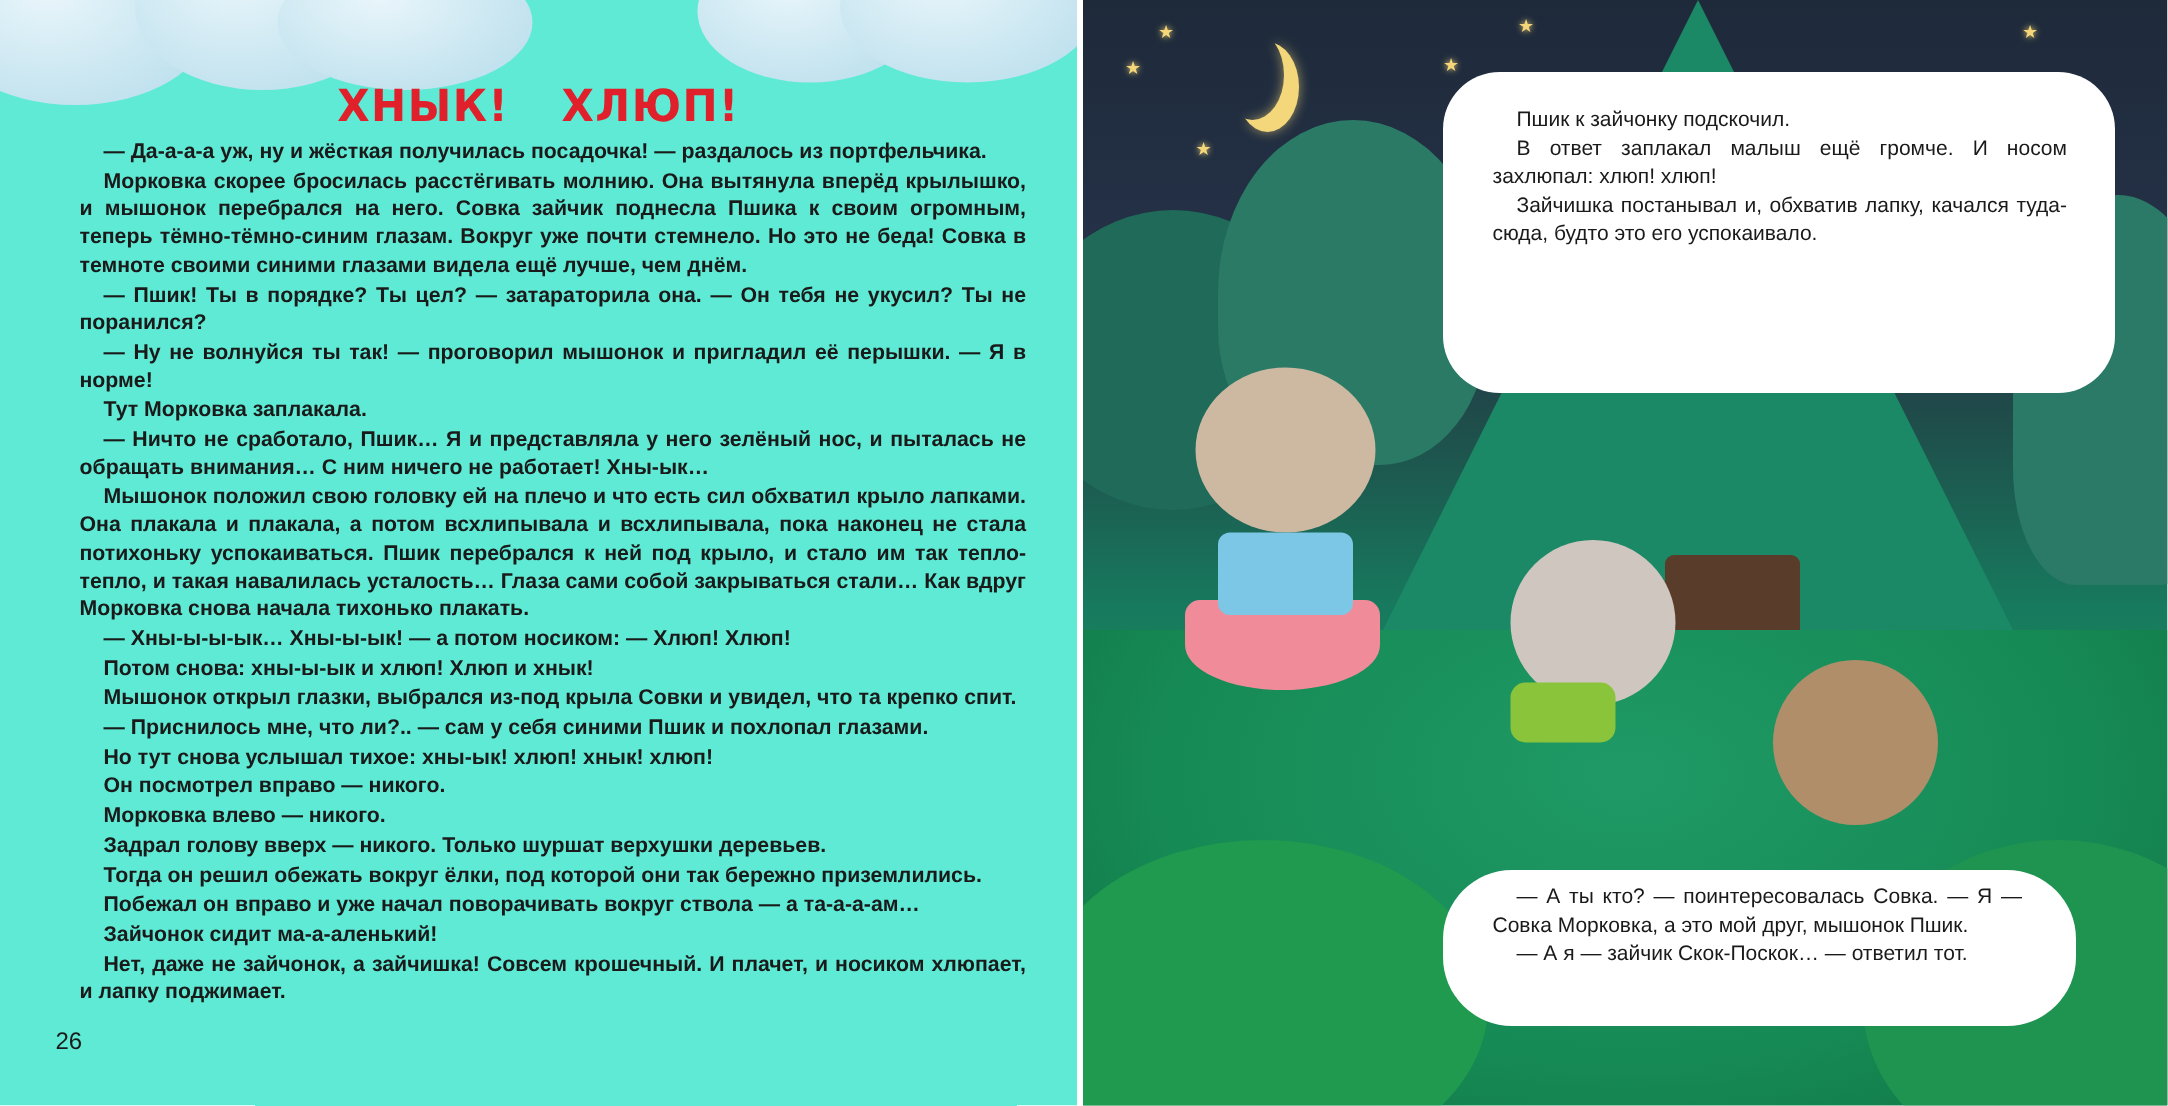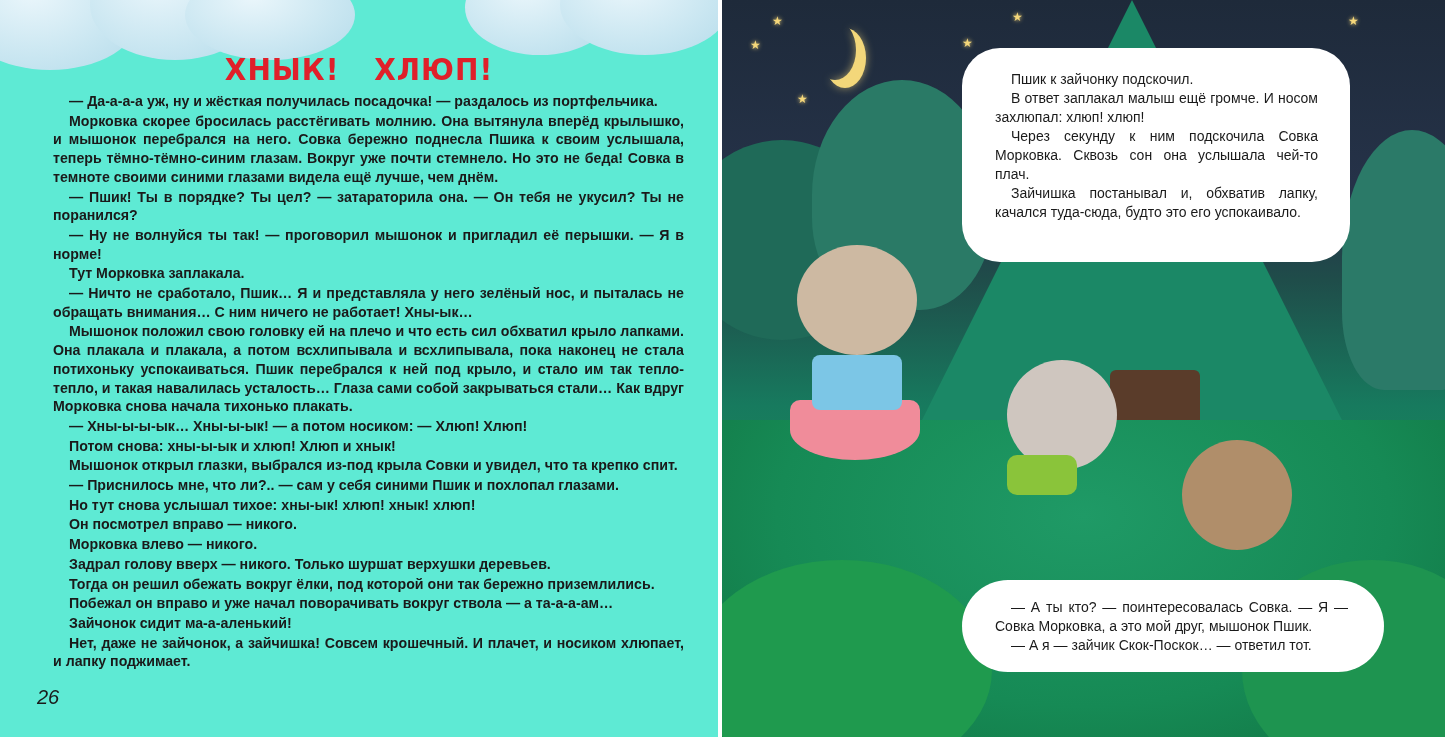--- a/index.html
+++ b/index.html
@@ -3,50 +3,50 @@
 <meta charset="utf-8">
 <style>
   html, body { margin:0; padding:0; }
   body { width:1445px; height:737px; position:relative; overflow:hidden; background:#fff; font-family:"Liberation Sans", sans-serif; }
   .left-page { position:absolute; left:0; top:0; width:718px; height:737px; background:#5eead4; overflow:hidden; }
   .cloud { position:absolute; background:radial-gradient(ellipse at 40% 30%, #eaf6fb 0%, #c9e6f1 60%, #b4dbea 100%); border-radius:50%; }
   .title { position:absolute; left:0; width:718px; top:54px; text-align:center; font-family:"DejaVu Sans", sans-serif; font-weight:bold; font-size:28px; color:#e0202a; letter-spacing:1px; transform:scaleY(1.05); }
   .title span { margin:0 12px; }
   .body-text { position:absolute; left:52px; top:91px; width:633px; font-size:14.2px; line-height:18.7px; color:#1a1a1a; }
   .body-text p { margin:1px; text-indent:16px; text-align:justify;font-weight:bold; }
-  .page-num { position:absolute; left:37px; top:686px; font-size:20px; color:#1a1a1a;font-style:italic; }
+  .page-num { position:absolute; left:37px; top:686px; font-size:16px; color:#1a1a1a; }
   .right-page { position:absolute; left:722px; top:0; width:723px; height:737px; overflow:hidden;
     background: linear-gradient(180deg, #1e2a3a 0%, #26334a 28%, #1f4d4a 38%, #177a5e 55%, #1d8a55 75%, #167a48 100%); }
   .tree { position:absolute; }
   .star { position:absolute; color:#f5d77a; font-size:12px; text-shadow:0 0 4px #f5d77a; }
   .moon { position:absolute; left:92px; top:20px; width:42px; height:60px; border-radius:50%; box-shadow:10px 8px 0 0 #f3d77a; filter:drop-shadow(0 0 4px rgba(243,215,122,.6)); }
   .bubble { position:absolute; background:#fff; color:#1a1a1a; font-size:14px; line-height:19px; }
   .bubble p { margin:0; text-indent:16px; text-align:justify; }
-  .bubble-top { left:240px; top:48px; width:388px; height:214px; border-radius:38px; padding:22px 32px 0 33px; box-sizing:border-box; }
-  .bubble-bottom { left:240px; top:580px; width:422px; height:92px; border-radius:46px; padding:18px 36px 0 33px; box-sizing:border-box; }
+  .bubble-top { left:240px; top:48px; width:448px; height:214px; border-radius:38px; padding:22px 32px 0 33px; box-sizing:border-box; }
+  .bubble-bottom { left:240px; top:580px; width:422px; height:104px; border-radius:46px; padding:8px 36px 0 33px; box-sizing:border-box; }
   .char { position:absolute; border-radius:50%; }
 </style>
 </head>
 <body>
 
 <div class="left-page">
   <div class="cloud" style="left:-40px;top:-40px;width:180px;height:110px;"></div>
   <div class="cloud" style="left:90px;top:-50px;width:170px;height:110px;"></div>
   <div class="cloud" style="left:185px;top:-30px;width:170px;height:90px;"></div>
   <div class="cloud" style="left:465px;top:-40px;width:150px;height:95px;"></div>
   <div class="cloud" style="left:560px;top:-45px;width:170px;height:100px;"></div>
 
   <div class="title">
     <span>ХНЫК!</span>
     <span>ХЛЮП!</span>
   </div>
 
   <div class="body-text">
     <p>— Да-а-а-а уж, ну и жёсткая получилась посадочка! — раздалось из портфельчика.</p>
-    <p>Морковка скорее бросилась расстёгивать молнию. Она вытянула вперёд крылышко, и мышонок перебрался на него. Совка бережно поднесла Пшика к своим услышала, теперь тёмно-тёмно-синим глазам. Вокруг уже почти стемнело. Но это не беда! Совка в темноте своими синими глазами видела ещё лучше, чем днём.</p>
+    <p>Морковка скорее бросилась расстёгивать молнию. Она вытянула вперёд крылышко, и мышонок перебрался на него. Совка зайчик поднесла Пшика к своим огромным, теперь тёмно-тёмно-синим глазам. Вокруг уже почти стемнело. Но это не беда! Совка в темноте своими синими глазами видела ещё лучше, чем днём.</p>
     <p>— Пшик! Ты в порядке? Ты цел? — затараторила она. — Он тебя не укусил? Ты не поранился?</p>
     <p>— Ну не волнуйся ты так! — проговорил мышонок и пригладил её перышки. — Я в норме!</p>
     <p>Тут Морковка заплакала.</p>
     <p>— Ничто не сработало, Пшик… Я и представляла у него зелёный нос, и пыталась не обращать внимания… С ним ничего не работает! Хны-ык…</p>
     <p>Мышонок положил свою головку ей на плечо и что есть сил обхватил крыло лапками. Она плакала и плакала, а потом всхлипывала и всхлипывала, пока наконец не стала потихоньку успокаиваться. Пшик перебрался к ней под крыло, и стало им так тепло-тепло, и такая навалилась усталость… Глаза сами собой закрываться стали… Как вдруг Морковка снова начала тихонько плакать.</p>
     <p>— Хны-ы-ы-ык… Хны-ы-ык! — а потом носиком: — Хлюп! Хлюп!</p>
     <p>Потом снова: хны-ы-ык и хлюп! Хлюп и хнык!</p>
     <p>Мышонок открыл глазки, выбрался из-под крыла Совки и увидел, что та крепко спит.</p>
     <p>— Приснилось мне, что ли?.. — сам у себя синими Пшик и похлопал глазами.</p>
     <p>Но тут снова услышал тихое: хны-ык! хлюп! хнык! хлюп!</p>
@@ -84,21 +84,20 @@
   <div class="char" style="left:75px;top:245px;width:120px;height:110px;background:#cdb9a2;"></div>
   <div class="char" style="left:68px;top:400px;width:130px;height:60px;border-radius:10px 10px 50% 50%;background:#f08c9a;"></div>
   <div class="char" style="left:90px;top:355px;width:90px;height:55px;border-radius:8px;background:#7cc6e6;"></div>
   <div class="char" style="left:285px;top:360px;width:110px;height:110px;background:#cfc6bf;"></div>
   <div class="char" style="left:285px;top:455px;width:70px;height:40px;border-radius:10px;background:#8ac43a;"></div>
   <div class="char" style="left:460px;top:440px;width:110px;height:110px;background:#b08e6a;"></div>
 
   <div class="bubble bubble-top">
     <p>Пшик к зайчонку подскочил.</p>
     <p>В ответ заплакал малыш ещё громче. И носом захлюпал: хлюп! хлюп!</p>
-    <p>Через секунду к ним подскочила Совка Морковка. Сквозь сон она услышала чей-то плач.</p>
     <p>Зайчишка постанывал и, обхватив лапку, качался туда-сюда, будто это его успокаивало.</p>
   </div>
 
   <div class="bubble bubble-bottom">
     <p>— А ты кто? — поинтересовалась Совка. — Я — Совка Морковка, а это мой друг, мышонок Пшик.</p>
     <p>— А я — зайчик Скок-Поскок… — ответил тот.</p>
   </div>
 </div>
 
 </body></html>

